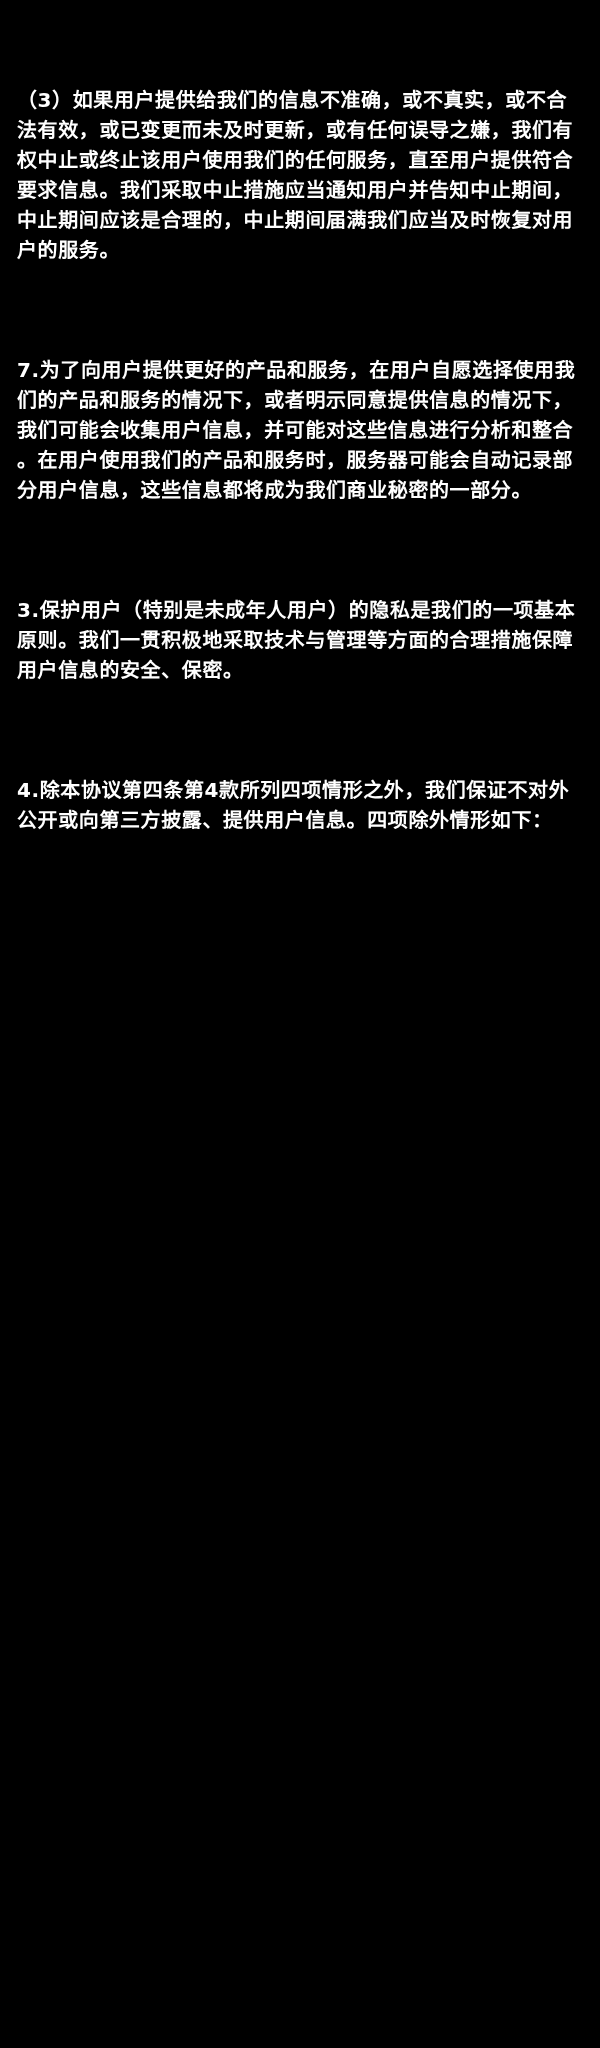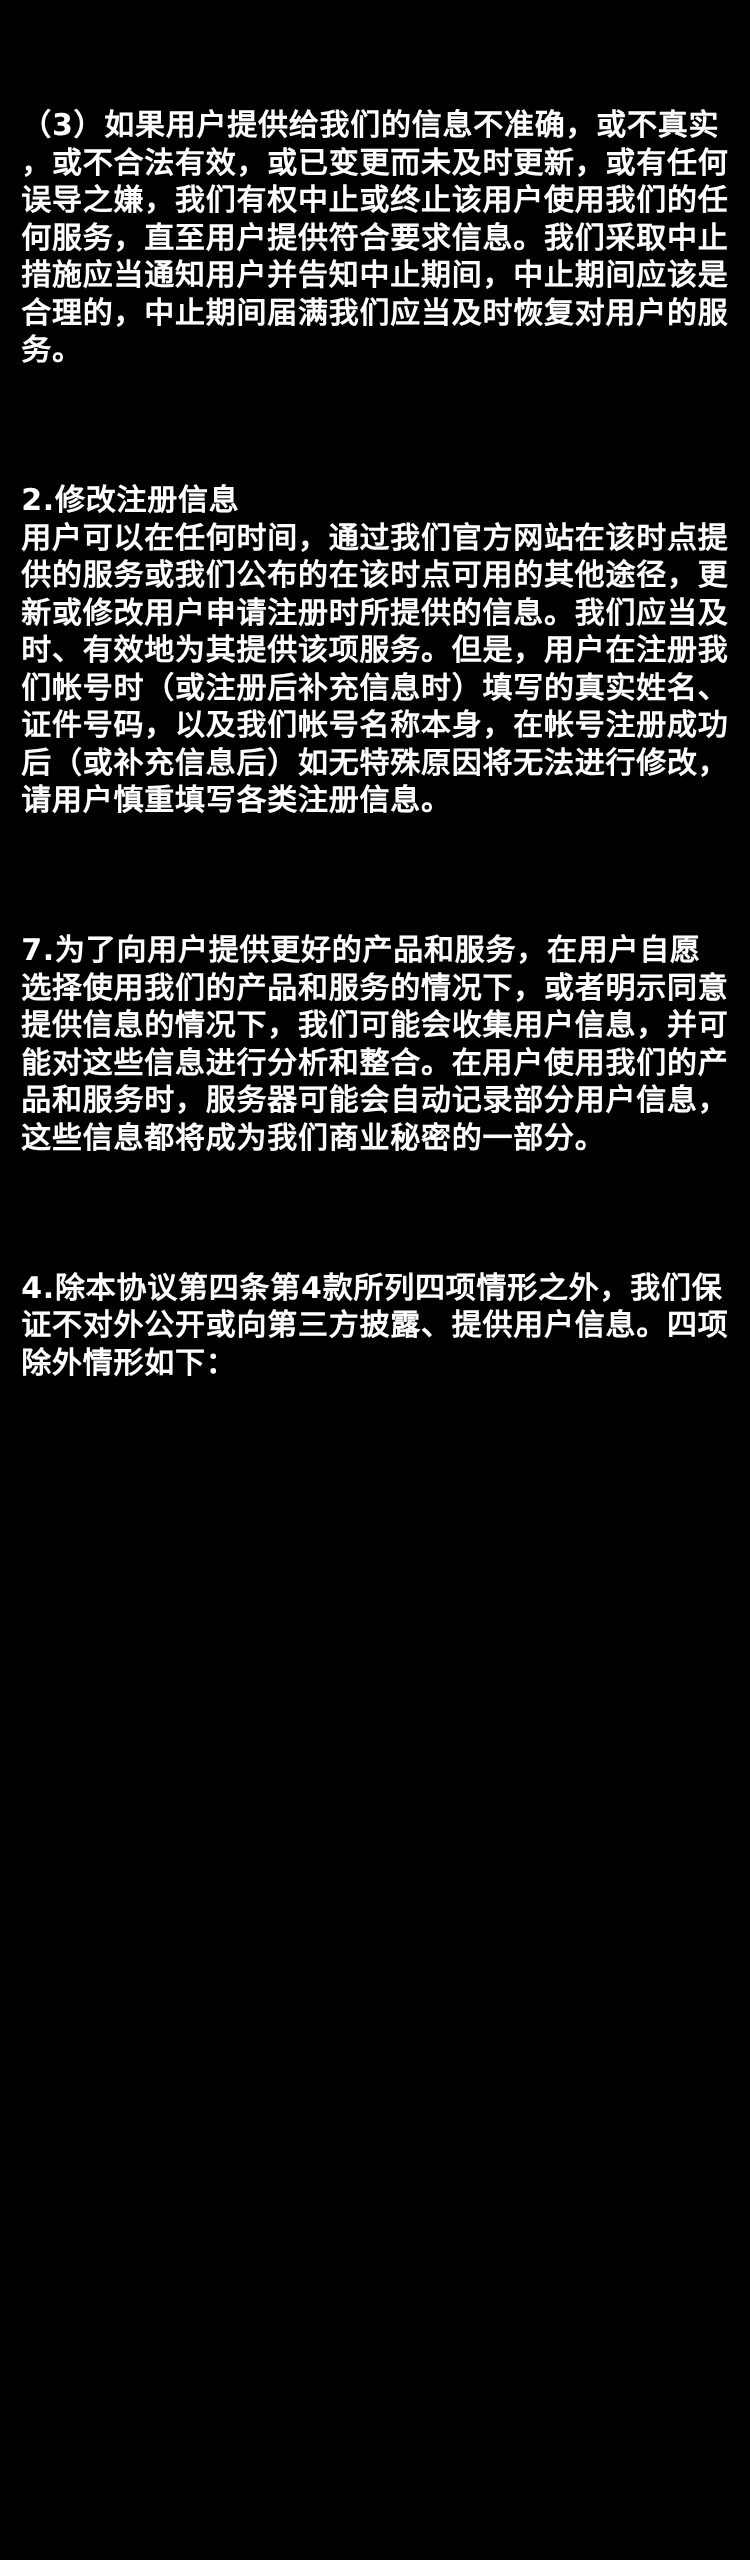--- a/index.html
+++ b/index.html
@@ -14,41 +14,40 @@
   }
   .agreement-page {
     box-sizing: border-box;
     width: 600px;
     height: 2048px;
     padding: 25px 17px 0 17px;
     background: #000000;
     color: #ffffff;
     font-family: "DejaVu Sans", sans-serif;
     font-weight: bold;
-    font-size: 24px;
+    font-size: 20px;
     line-height: 30px;
     letter-spacing: 0.6px;
     text-align: left;
     white-space: pre-wrap;      
     line-break: anywhere;       
     word-break: normal;
   }
   .para {
     margin: 0 0 30px 0;         
   }
   .para:last-child {
     margin-bottom: 0;
   }
 </style>
 </head>
 <body>
 
 <div class="agreement-page">
   <div class="para">（3）如果用户提供给我们的信息不准确，或不真实，或不合法有效，或已变更而未及时更新，或有任何误导之嫌，我们有权中止或终止该用户使用我们的任何服务，直至用户提供符合要求信息。我们采取中止措施应当通知用户并告知中止期间，中止期间应该是合理的，中止期间届满我们应当及时恢复对用户的服务。</div>
-  <div class="para">2.修改注册信息
-用户可以在任何时间，通过我们官方网站在该时点提供的服务或我们公布的在该时点可用的其他途径，更新或修改用户申请注册时所提供的信息。我们应当及时、有效地为其提供该项服务。但是，用户在注册我们帐号时（或注册后补充信息时）填写的真实姓名、证件号码，以及我们帐号名称本身，在帐号注册成功后（或补充信息后）如无特殊原因将无法进行修改，请用户慎重填写各类注册信息。</div>
   <div class="para">7.为了向用户提供更好的产品和服务，在用户自愿选择使用我们的产品和服务的情况下，或者明示同意提供信息的情况下，我们可能会收集用户信息，并可能对这些信息进行分析和整合。在用户使用我们的产品和服务时，服务器可能会自动记录部分用户信息，这些信息都将成为我们商业秘密的一部分。</div>
+  <div class="para">3.保护用户（特别是未成年人用户）的隐私是我们的一项基本原则。我们一贯积极地采取技术与管理等方面的合理措施保障用户信息的安全、保密。</div>
   <div class="para">4.除本协议第四条第4款所列四项情形之外，我们保证不对外公开或向第三方披露、提供用户信息。四项除外情形如下：</div>
   
   
   
   
 </div>
 
 </body></html>

